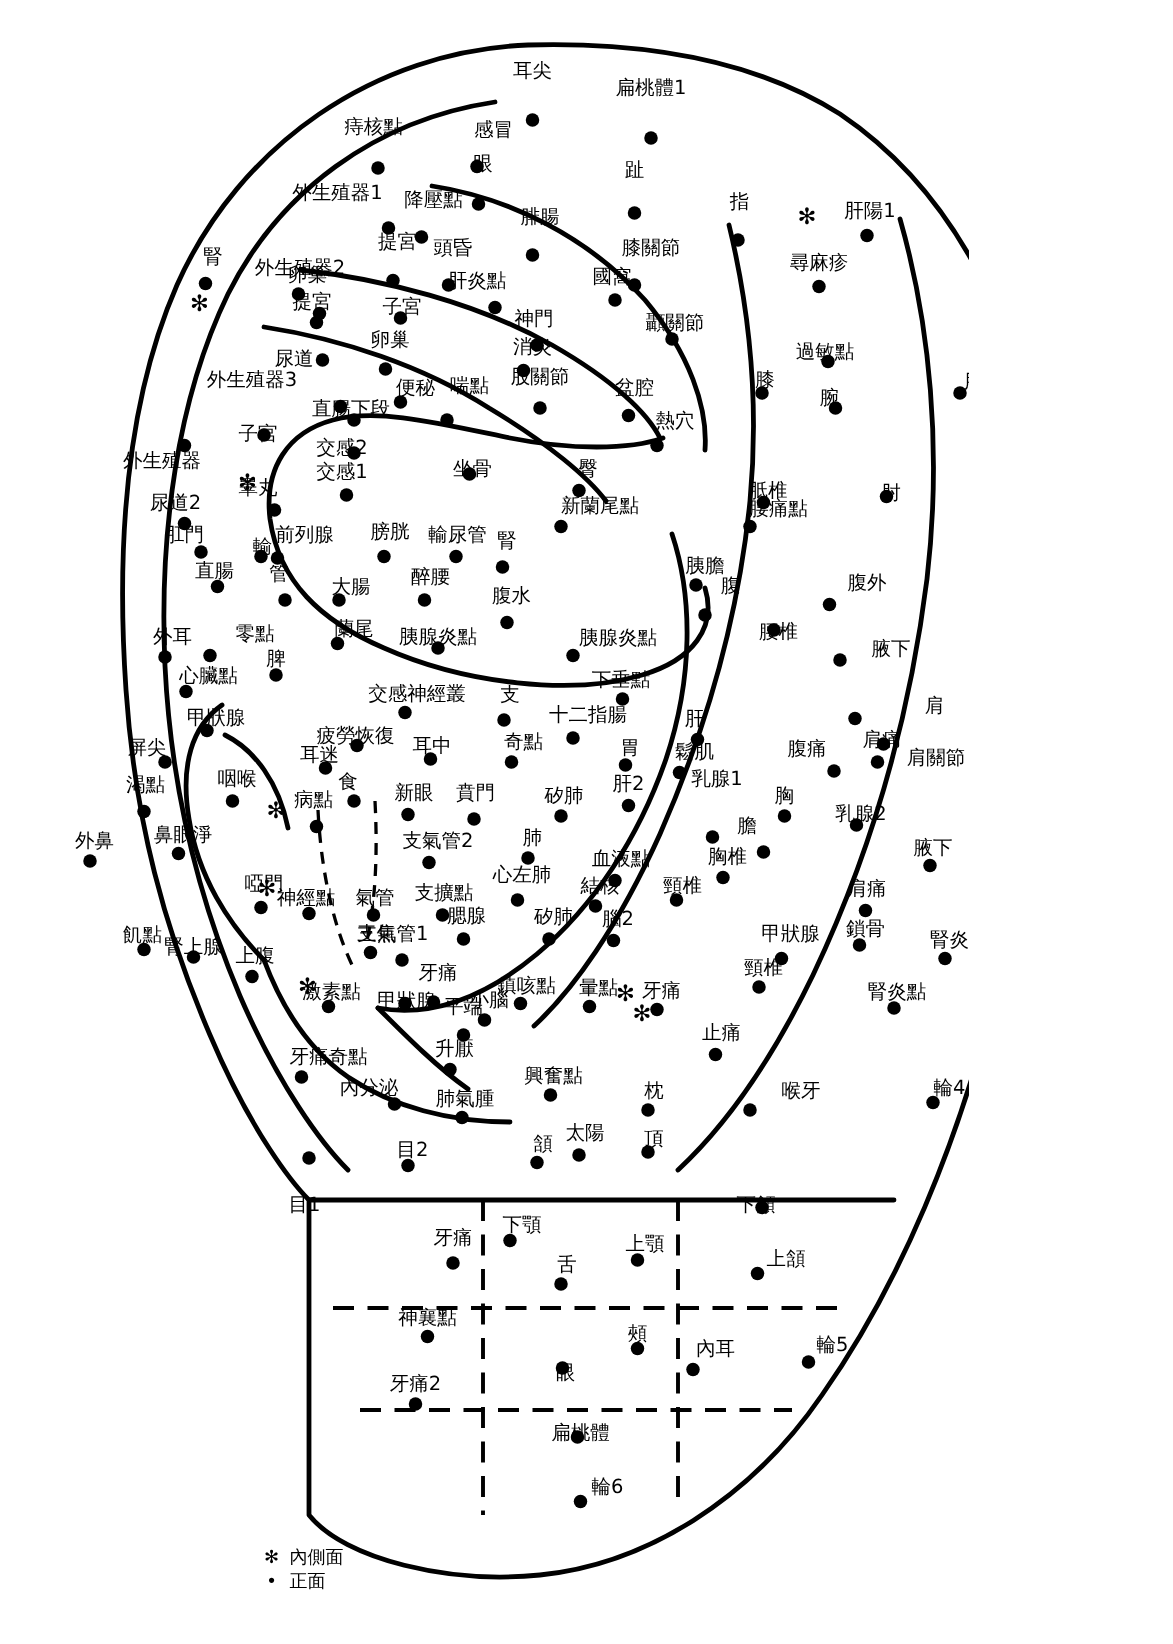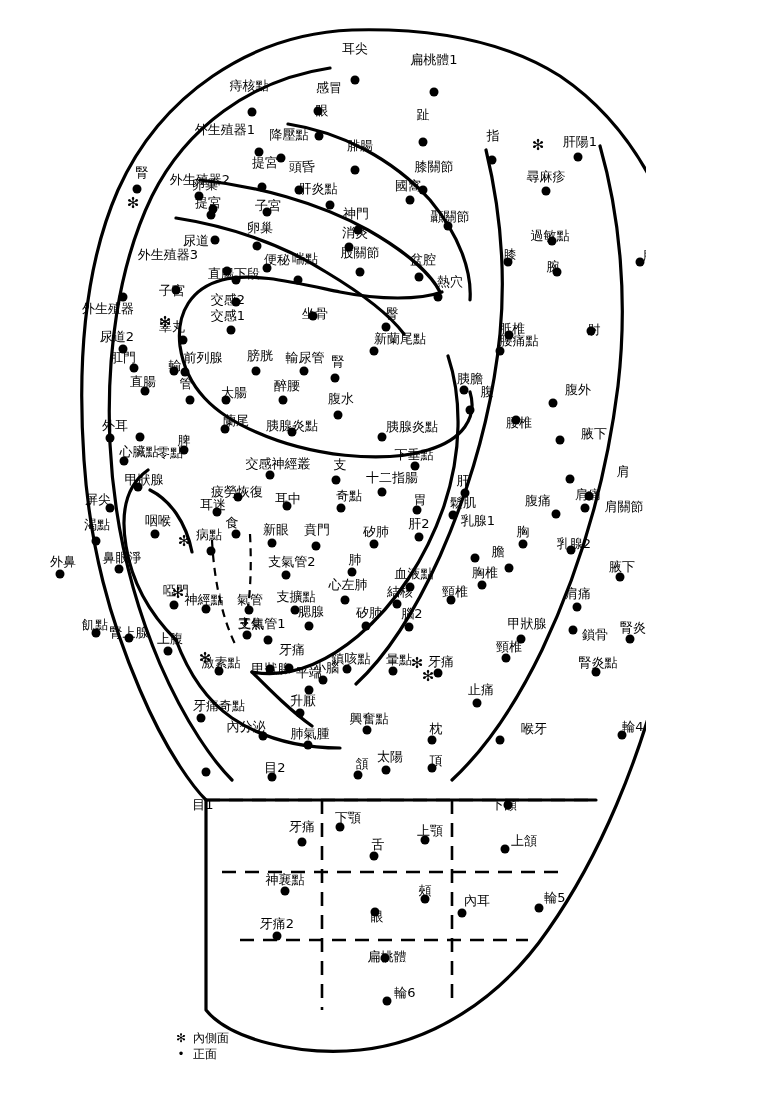--- a/index.html
+++ b/index.html
@@ -183,21 +183,21 @@
       <div class="lbl" style="left: 355px; top: 232px;">消炎</div>
       <div class="pt" style="left: 508px; top: 262px;"></div>
       <div class="lbl" style="left: 510px; top: 254px;">膝</div>
       <div class="pt" style="left: 557px; top: 272px;"></div>
       <div class="lbl" style="left: 553px; top: 266px;">腕</div>
       <div class="pt" style="left: 227px; top: 271px;"></div>
       <div class="lbl" style="left: 168px; top: 254px;">外生殖器3</div>
       <div class="pt" style="left: 267px; top: 268px;"></div>
       <div class="lbl" style="left: 277px; top: 259px;">便秘</div>
       <div class="pt" style="left: 298px; top: 280px;"></div>
-      <div class="lbl" style="left: 305px; top: 258px;">喘點</div>
+      <div class="lbl" style="left: 305px; top: 258px; padding-left: 16px;">喘點</div>
       <div class="pt" style="left: 360px; top: 272px;"></div>
       <div class="lbl" style="left: 360px; top: 252px;">股關節</div>
       <div class="pt" style="left: 419px; top: 277px;"></div>
       <div class="lbl" style="left: 423px; top: 259px;">盆腔</div>
       <div class="pt" style="left: 236px; top: 280px;"></div>
       <div class="lbl" style="left: 234px; top: 273px;">直腸下段</div>
       <div class="pt" style="left: 176px; top: 290px;"></div>
       <div class="lbl" style="left: 172px; top: 290px;">子宮</div>
       <div class="pt" style="left: 123px; top: 297px;"></div>
       <div class="lbl" style="left: 108px; top: 308px;">外生殖器</div>
@@ -249,21 +249,21 @@
       <div class="lbl" style="left: 487px; top: 391px;">腹</div>
       <div class="pt" style="left: 516px; top: 420px;"></div>
       <div class="lbl" style="left: 519px; top: 422px;">腰椎</div>
       <div class="pt" style="left: 553px; top: 403px;"></div>
       <div class="lbl" style="left: 578px; top: 389px;">腹外</div>
       <div class="pt" style="left: 338px; top: 415px;"></div>
       <div class="lbl" style="left: 341px; top: 398px;">腹水</div>
       <div class="pt" style="left: 464px; top: 390px;"></div>
       <div class="lbl" style="left: 470px; top: 378px;">胰膽</div>
       <div class="pt" style="left: 140px; top: 437px;"></div>
-      <div class="lbl" style="left: 170px; top: 423px; margin-top: 29px;">零點</div>
+      <div class="lbl" style="left: 170px; top: 423px;">零點</div>
       <div class="pt" style="left: 110px; top: 438px;"></div>
       <div class="lbl" style="left: 115px; top: 425px;">外耳</div>
       <div class="pt" style="left: 225px; top: 429px;"></div>
       <div class="lbl" style="left: 236px; top: 420px;">蘭尾</div>
       <div class="pt" style="left: 292px; top: 432px;"></div>
       <div class="lbl" style="left: 292px; top: 425px;">胰腺炎點</div>
       <div class="pt" style="left: 382px; top: 437px;"></div>
       <div class="lbl" style="left: 412px; top: 426px;">胰腺炎點</div>
       <div class="pt" style="left: 560px; top: 440px;"></div>
       <div class="lbl" style="left: 594px; top: 433px;">腋下</div>
@@ -375,21 +375,21 @@
       <div class="lbl" style="left: 262px; top: 623px;">支氣管1</div>
       <div class="pt" style="left: 309px; top: 626px;"></div>
       <div class="lbl" style="left: 311px; top: 611px;">腮腺</div>
       <div class="pt" style="left: 366px; top: 626px;"></div>
       <div class="lbl" style="left: 369px; top: 612px;">矽肺</div>
       <div class="pt" style="left: 409px; top: 627px;"></div>
       <div class="lbl" style="left: 412px; top: 613px;">腦2</div>
       <div class="pt" style="left: 521px; top: 639px;"></div>
       <div class="lbl" style="left: 527px; top: 623px;">甲狀腺</div>
       <div class="pt" style="left: 573px; top: 630px;"></div>
-      <div class="lbl" style="left: 577px; top: 634px; padding-left: 36px;">鎖骨</div>
+      <div class="lbl" style="left: 577px; top: 620px;">鎖骨</div>
       <div class="pt" style="left: 630px; top: 639px;"></div>
       <div class="lbl" style="left: 633px; top: 627px;">腎炎</div>
       <div class="pt" style="left: 506px; top: 658px;"></div>
       <div class="lbl" style="left: 509px; top: 646px;">頸椎</div>
       <div class="pt" style="left: 596px; top: 672px;"></div>
       <div class="lbl" style="left: 598px; top: 662px;">腎炎點</div>
       <div class="pt" style="left: 219px; top: 671px;"></div>
       <div class="lbl" style="left: 221px; top: 662px;">激素點</div>
       <div class="pt" style="left: 270px; top: 669px;"></div>
       <div class="lbl" style="left: 271px; top: 668px;">甲狀腺</div>

